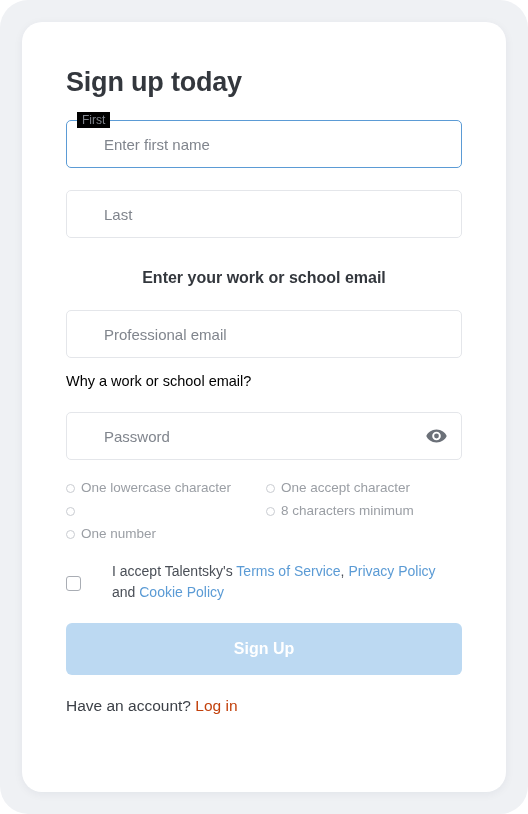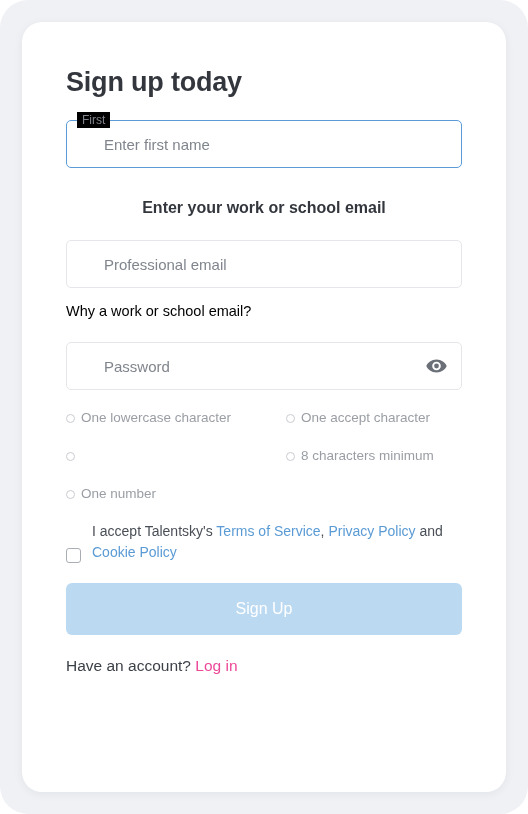--- a/index.html
+++ b/index.html
@@ -129,21 +129,20 @@
     cursor: pointer;
   }
 
   
   .requirements {
     margin-top: 19px;
     display: grid;
     grid-template-columns: 200px auto;
     row-gap: 5px;
     column-gap: 0px;
-    gap: 20px;
   }
   .req {
     display: flex;
     align-items: center;
     font-size: 13.5px;
     color: #9a9ea4;
     line-height: 18px;
   }
   .req .dot {
     width: 9px;
@@ -152,21 +151,22 @@
     border-radius: 50%;
     margin-right: 6px;
     flex: none;
     box-sizing: border-box;
   }
 
   
   .terms {
     margin-top: 18px;
     display: flex;
-    align-items: flex-end;
+    align-items: center;
+    gap: 20px;
   }
   .checkbox {
     width: 15px;
     height: 15px;
     border: 1.4px solid #a9adb4;
     border-radius: 3px;
     background: #fff;
     margin-right: 11px;
     margin-top: 2px;
     flex: none;
@@ -187,53 +187,57 @@
   
   .submit {
     margin-top: 20px;
     width: 100%;
     height: 52px;
     border: none;
     border-radius: 6px;
     background: #bcd9f2;
     color: #ffffff;
     font-size: 16px;
-    font-weight: normal;
+    font-weight: bold;
     font-family: "Liberation Sans", sans-serif;
     cursor: pointer;
     display: block;
   }
 
   .footer {
     margin-top: 22px;
     font-size: 15.5px;
     color: #3c4047;
   }
   .footer a {
-    color: #ec4899;
+    color: #c2410c;
     text-decoration: none;
     cursor: pointer;
   }
 </style>
 </head>
 <body>
 
 <div class="shell">
   <div class="card">
 
     <h1 class="page-title">Sign up today</h1>
 
     
     <div class="field focused">
       <div class="box"></div>
       <span class="notch">First</span>
       <span class="text">Enter first name</span>
     </div>
 
     
+    <div class="field">
+      <div class="box"></div>
+      <span class="text">Last</span>
+    </div>
 
     
     <h2 class="section-title">Enter your work or school email</h2>
 
     <div class="field">
       <div class="box"></div>
       <span class="text">Professional email</span>
     </div>
 
     <a class="help-link">Why a work or school email?</a>

